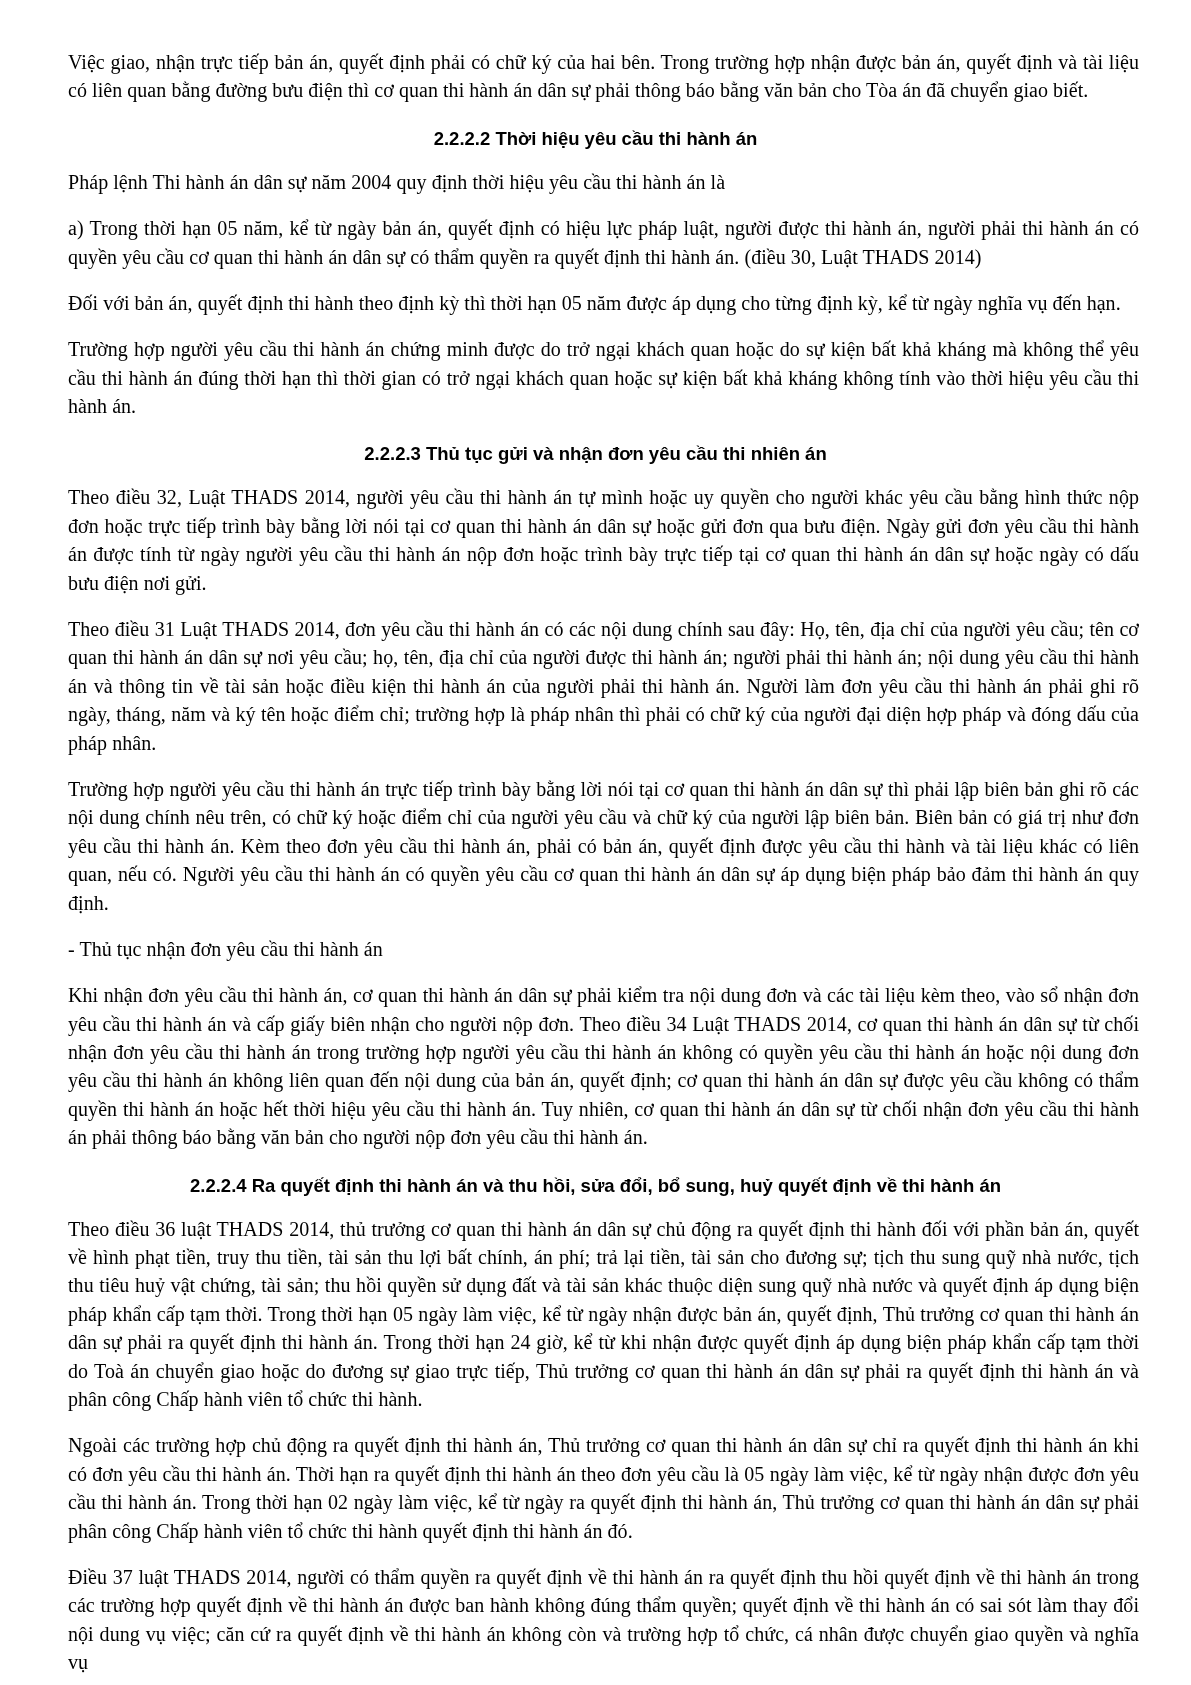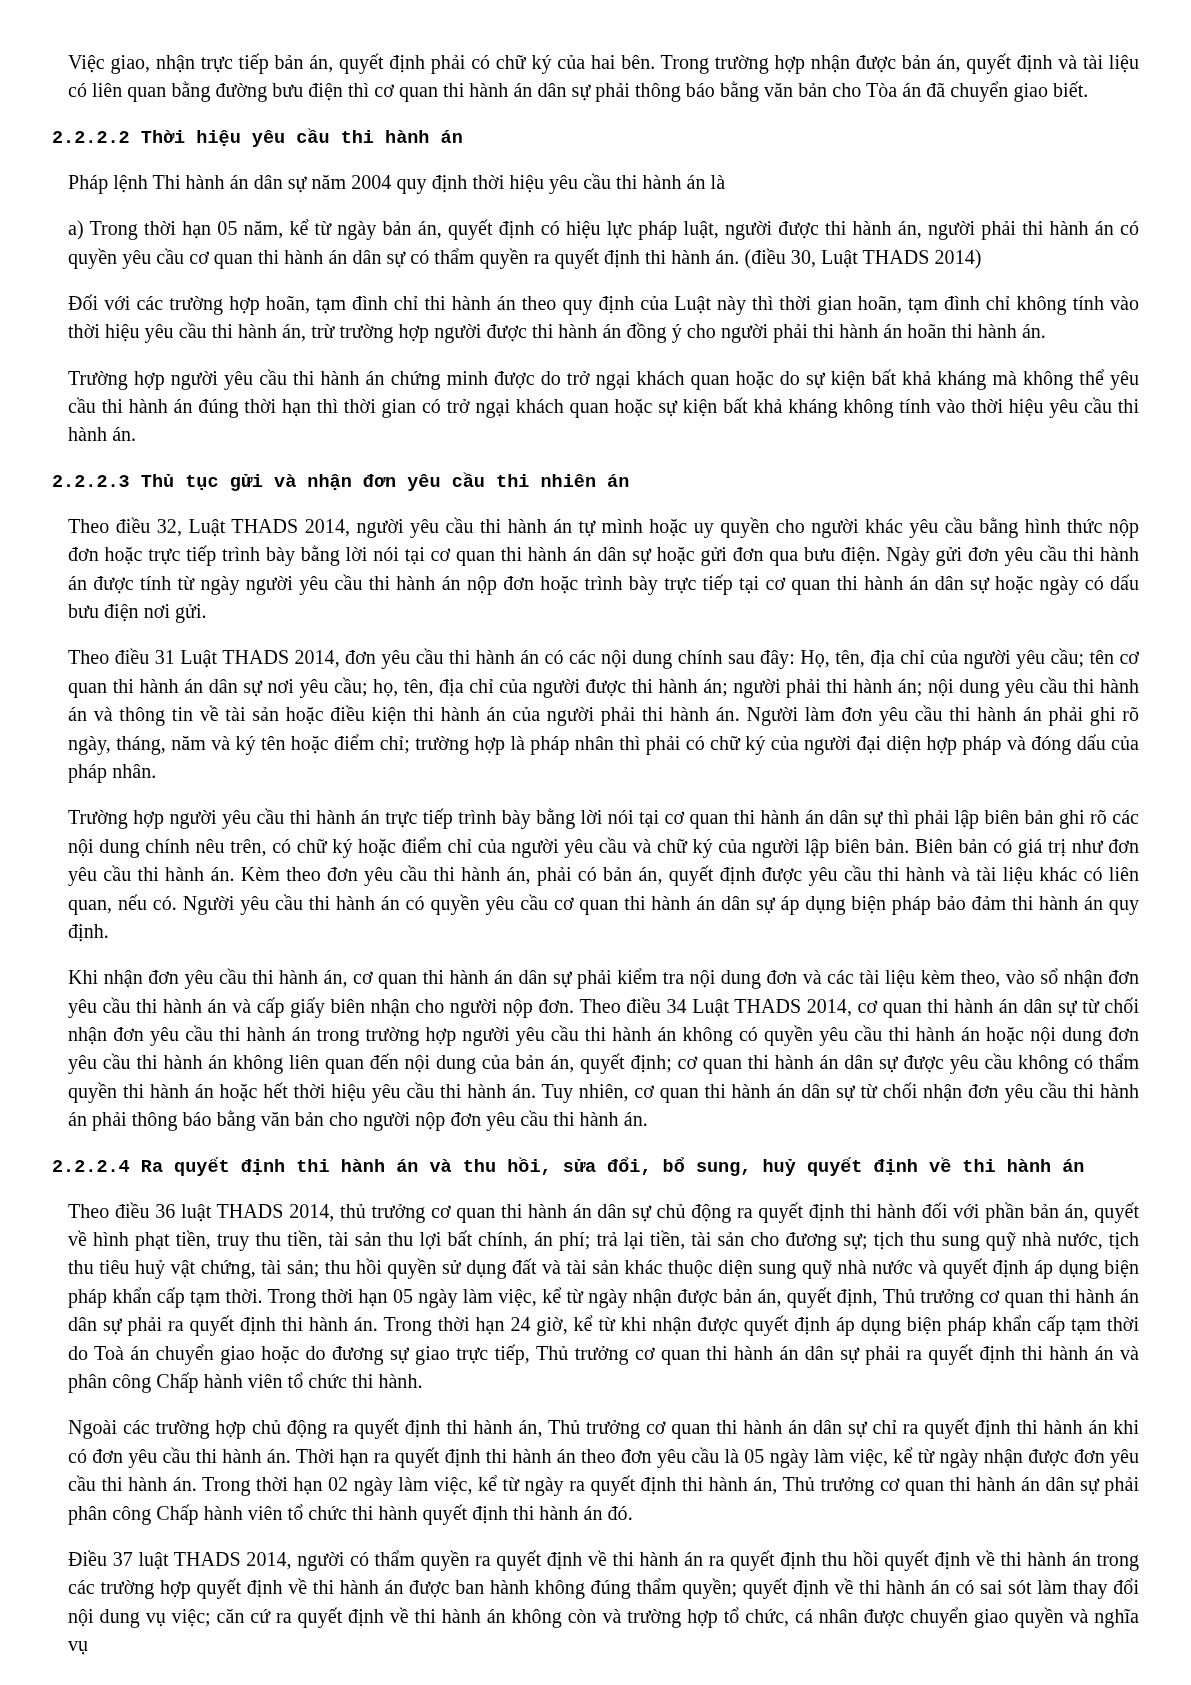--- a/index.html
+++ b/index.html
@@ -22,26 +22,26 @@
     position: relative;
   }
   .para {
     font-size: 20px;
     line-height: 1.42;
     text-align: justify;
     margin: 0 0 18px 16px;
     letter-spacing: 0.05px;
   }
   .heading {
-    font-family: Liberation Mono, monospace;
+    font-family: Liberation Sans, sans-serif;
     font-weight: bold;
     font-size: 18.5px;
     line-height: 1.35;
     margin: 22px 0 16px 0;
-    text-align: left;
+    text-align: center;
   }
   .heading:first-child {
     margin-top: 0;
   }
   .footer-rule {
     position: absolute;
     left: 50%;
     transform: translateX(-50%);
     bottom: 26px;
     width: 560px;
@@ -51,26 +51,27 @@
 </style>
 </head>
 <body>
 
 <div class="page">
   <div id="content">
       <p class="para">Việc giao, nhận trực tiếp bản án, quyết định phải có chữ ký của hai bên. Trong trường hợp nhận được bản án, quyết định và tài liệu có liên quan bằng đường bưu điện thì cơ quan thi hành án dân sự phải thông báo bằng văn bản cho Tòa án đã chuyển giao biết.</p>
       <h3 class="heading">2.2.2.2 Thời hiệu yêu cầu thi hành án</h3>
       <p class="para">Pháp lệnh Thi hành án dân sự năm 2004 quy định thời hiệu yêu cầu thi hành án là</p>
       <p class="para">a) Trong thời hạn 05 năm, kể từ ngày bản án, quyết định có hiệu lực pháp luật, người được thi hành án, người phải thi hành án có quyền yêu cầu cơ quan thi hành án dân sự có thẩm quyền ra quyết định thi hành án. (điều 30, Luật THADS 2014)</p>
-      <p class="para">Đối với các trường hợp hoãn, tạm đình chỉ thi hành án theo quy định của Luật này thì thời gian hoãn, tạm đình chỉ không tính vào thời hiệu yêu cầu thi hành án, trừ trường hợp người được thi hành án đồng ý cho người phải thi hành án hoãn thi hành án.</p>
+      <p class="para">Đối với bản án, quyết định thi hành theo định kỳ thì thời hạn 05 năm được áp dụng cho từng định kỳ, kể từ ngày nghĩa vụ đến hạn.</p>
       <p class="para">Trường hợp người yêu cầu thi hành án chứng minh được do trở ngại khách quan hoặc do sự kiện bất khả kháng mà không thể yêu cầu thi hành án đúng thời hạn thì thời gian có trở ngại khách quan hoặc sự kiện bất khả kháng không tính vào thời hiệu yêu cầu thi hành án.</p>
       <h3 class="heading">2.2.2.3 Thủ tục gửi và nhận đơn yêu cầu thi nhiên án</h3>
       <p class="para">Theo điều 32, Luật THADS 2014, người yêu cầu thi hành án tự mình hoặc uy quyền cho người khác yêu cầu bằng hình thức nộp đơn hoặc trực tiếp trình bày bằng lời nói tại cơ quan thi hành án dân sự hoặc gửi đơn qua bưu điện. Ngày gửi đơn yêu cầu thi hành án được tính từ ngày người yêu cầu thi hành án nộp đơn hoặc trình bày trực tiếp tại cơ quan thi hành án dân sự hoặc ngày có dấu bưu điện nơi gửi.</p>
       <p class="para">Theo điều 31 Luật THADS 2014, đơn yêu cầu thi hành án có các nội dung chính sau đây: Họ, tên, địa chỉ của người yêu cầu; tên cơ quan thi hành án dân sự nơi yêu cầu; họ, tên, địa chỉ của người được thi hành án; người phải thi hành án; nội dung yêu cầu thi hành án và thông tin về tài sản hoặc điều kiện thi hành án của người phải thi hành án. Người làm đơn yêu cầu thi hành án phải ghi rõ ngày, tháng, năm và ký tên hoặc điểm chỉ; trường hợp là pháp nhân thì phải có chữ ký của người đại diện hợp pháp và đóng dấu của pháp nhân.</p>
       <p class="para">Trường hợp người yêu cầu thi hành án trực tiếp trình bày bằng lời nói tại cơ quan thi hành án dân sự thì phải lập biên bản ghi rõ các nội dung chính nêu trên, có chữ ký hoặc điểm chỉ của người yêu cầu và chữ ký của người lập biên bản. Biên bản có giá trị như đơn yêu cầu thi hành án. Kèm theo đơn yêu cầu thi hành án, phải có bản án, quyết định được yêu cầu thi hành và tài liệu khác có liên quan, nếu có. Người yêu cầu thi hành án có quyền yêu cầu cơ quan thi hành án dân sự áp dụng biện pháp bảo đảm thi hành án quy định.</p>
+      <p class="para">- Thủ tục nhận đơn yêu cầu thi hành án</p>
       <p class="para">Khi nhận đơn yêu cầu thi hành án, cơ quan thi hành án dân sự phải kiểm tra nội dung đơn và các tài liệu kèm theo, vào sổ nhận đơn yêu cầu thi hành án và cấp giấy biên nhận cho người nộp đơn. Theo điều 34 Luật THADS 2014, cơ quan thi hành án dân sự từ chối nhận đơn yêu cầu thi hành án trong trường hợp người yêu cầu thi hành án không có quyền yêu cầu thi hành án hoặc nội dung đơn yêu cầu thi hành án không liên quan đến nội dung của bản án, quyết định; cơ quan thi hành án dân sự được yêu cầu không có thẩm quyền thi hành án hoặc hết thời hiệu yêu cầu thi hành án. Tuy nhiên, cơ quan thi hành án dân sự từ chối nhận đơn yêu cầu thi hành án phải thông báo bằng văn bản cho người nộp đơn yêu cầu thi hành án.</p>
       <h3 class="heading">2.2.2.4 Ra quyết định thi hành án và thu hồi, sửa đổi, bổ sung, huỷ quyết định về thi hành án</h3>
       <p class="para">Theo điều 36 luật THADS 2014, thủ trưởng cơ quan thi hành án dân sự chủ động ra quyết định thi hành đối với phần bản án, quyết về hình phạt tiền, truy thu tiền, tài sản thu lợi bất chính, án phí; trả lại tiền, tài sản cho đương sự; tịch thu sung quỹ nhà nước, tịch thu tiêu huỷ vật chứng, tài sản; thu hồi quyền sử dụng đất và tài sản khác thuộc diện sung quỹ nhà nước và quyết định áp dụng biện pháp khẩn cấp tạm thời. Trong thời hạn 05 ngày làm việc, kể từ ngày nhận được bản án, quyết định, Thủ trưởng cơ quan thi hành án dân sự phải ra quyết định thi hành án. Trong thời hạn 24 giờ, kể từ khi nhận được quyết định áp dụng biện pháp khẩn cấp tạm thời do Toà án chuyển giao hoặc do đương sự giao trực tiếp, Thủ trưởng cơ quan thi hành án dân sự phải ra quyết định thi hành án và phân công Chấp hành viên tổ chức thi hành.</p>
       <p class="para">Ngoài các trường hợp chủ động ra quyết định thi hành án, Thủ trưởng cơ quan thi hành án dân sự chỉ ra quyết định thi hành án khi có đơn yêu cầu thi hành án. Thời hạn ra quyết định thi hành án theo đơn yêu cầu là 05 ngày làm việc, kể từ ngày nhận được đơn yêu cầu thi hành án. Trong thời hạn 02 ngày làm việc, kể từ ngày ra quyết định thi hành án, Thủ trưởng cơ quan thi hành án dân sự phải phân công Chấp hành viên tổ chức thi hành quyết định thi hành án đó.</p>
       <p class="para">Điều 37 luật THADS 2014, người có thẩm quyền ra quyết định về thi hành án ra quyết định thu hồi quyết định về thi hành án trong các trường hợp quyết định về thi hành án được ban hành không đúng thẩm quyền; quyết định về thi hành án có sai sót làm thay đổi nội dung vụ việc; căn cứ ra quyết định về thi hành án không còn và trường hợp tổ chức, cá nhân được chuyển giao quyền và nghĩa vụ</p>
     </div>
   <div class="footer-rule"></div>
 </div>
 
 </body></html>

